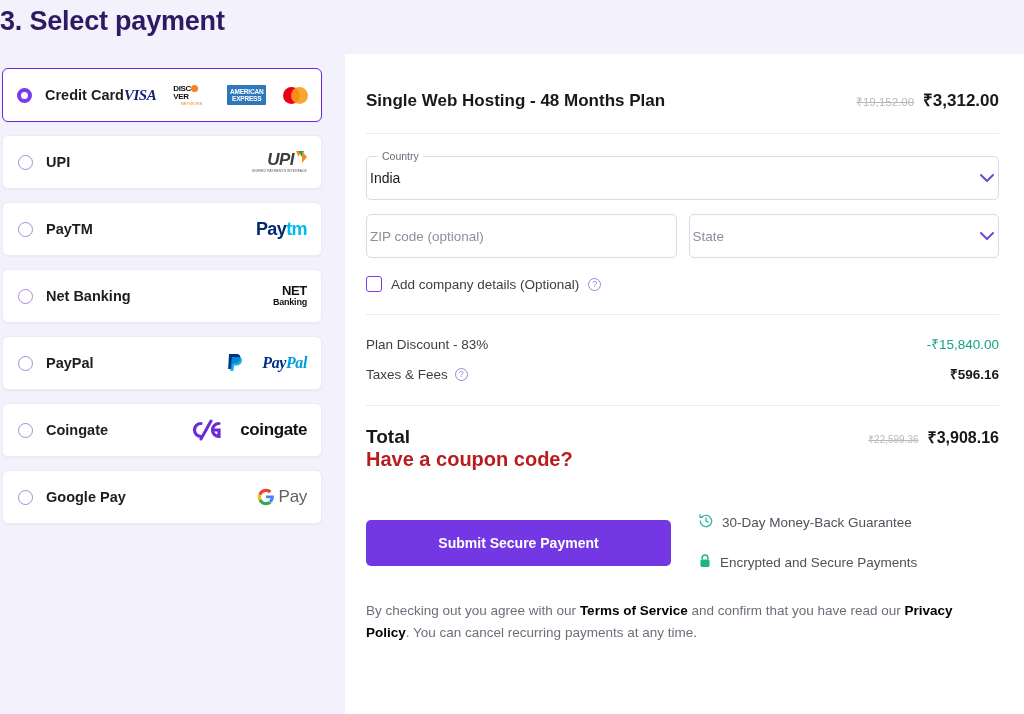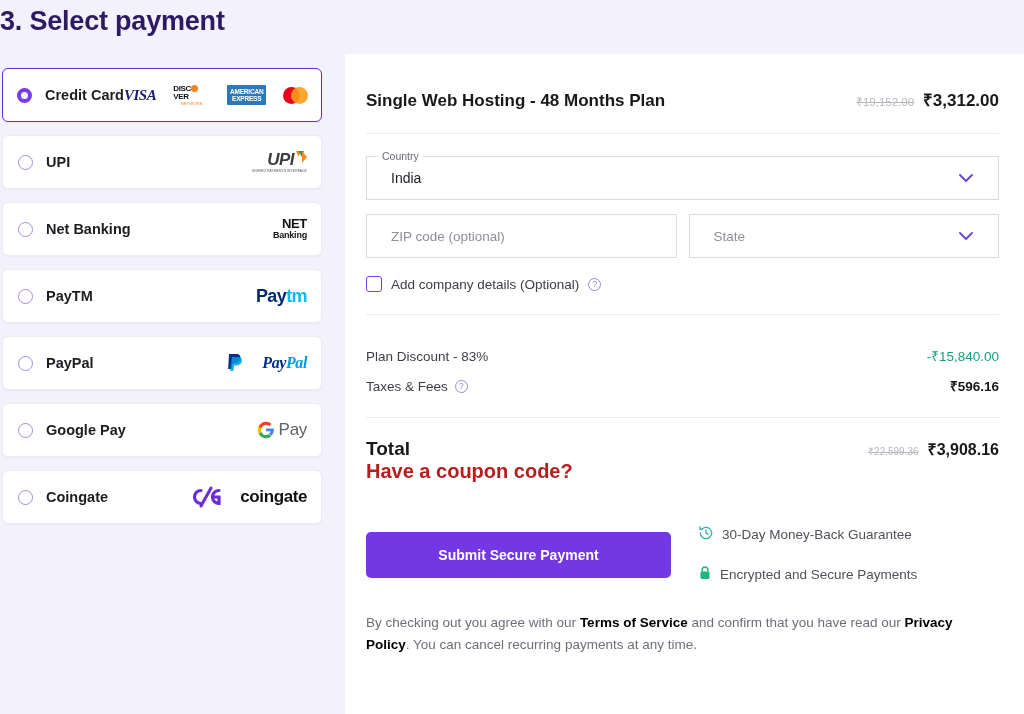--- a/index.html
+++ b/index.html
@@ -130,22 +130,22 @@
     font-size:11.5px; color:#b8b8bf; text-decoration: line-through;
   }
   .price-new { font-size:17px; font-weight:bold; color:#18181b; }
 
   .divider { height:1px; background:#ebebef; margin:22px 0 0 0; }
 
   
   .fields { margin-top: 22px; }
   .field {
     position: relative; height: 44px;
-    border: 1px solid #dcdbe4; border-radius: 0;
-    display:flex; align-items:center; padding: 0 24px;
+    border: 1px solid #dcdbe4; border-radius: 5px;
+    display:flex; align-items:center; padding: 0 3px;
     background:#fff;
   }
   .field.country { }
   .float-label {
     position:absolute; top:-7px; left:11px;
     background:#fff; padding:0 4px;
     font-size:10.5px; color:#6b6b78;
   }
   .field-value { font-size:14px; color:#1c1c22; }
   .field-placeholder { font-size:13.5px; color:#8e8e9c; }
@@ -161,21 +161,21 @@
     flex:0 0 16px;
   }
   .company-text { font-size:13.5px; color:#3d3d46; }
   .help-icon {
     width:13px; height:13px; border:1px solid #9b8ad6; border-radius:50%;
     color:#9b8ad6; font-size:9px; line-height:11px; text-align:center;
     display:inline-block;
   }
 
   
-  .totals { margin-top: 32px; }
+  .totals { margin-top: 20px; }
   .trow { display:flex; align-items:center; margin-bottom:12px; }
   .tlabel { font-size:13.5px; color:#3d3d46; }
   .tval { margin-left:auto; font-size:13.5px; }
   .tval.green { color:#16a382; }
   .tval.dark { color:#18181b; font-weight:bold; }
 
   .total-row { display:flex; align-items:baseline; margin-top:20px; }
   .total-label { font-size:19px; font-weight:bold; color:#18181b; }
   .total-prices { margin-left:auto; display:flex; align-items:baseline; gap:9px; }
   .total-old { font-size:10px; color:#b8b8bf; text-decoration: line-through; }
@@ -240,73 +240,73 @@
               <polygon points="3,1 8,1 5.5,7" fill="#0f9d58"></polygon>
               <polygon points="6,1 11,7 6,13" fill="#f68b1f"></polygon>
             </svg></span></span>
           <span class="usub">UNIFIED PAYMENTS INTERFACE</span>
         </span>
       </span>
     </div>
 
     <div class="method">
       <span class="radio"></span>
+      <span class="method-label">PayTM</span>
+      <span class="logo-wrap">
+        <span class="paytm"><span class="p1">Pay</span><span class="p2">tm</span></span>
+      </span>
+    </div>
+
+    <div class="method">
+      <span class="radio"></span>
       <span class="method-label">Net Banking</span>
       <span class="logo-wrap">
         <span class="netbank">
           <div class="n1">NET</div>
           <div class="n2">Banking</div>
         </span>
-      </span>
-    </div>
-
-    <div class="method">
-      <span class="radio"></span>
-      <span class="method-label">PayTM</span>
-      <span class="logo-wrap">
-        <span class="paytm"><span class="p1">Pay</span><span class="p2">tm</span></span>
       </span>
     </div>
 
     <div class="method">
       <span class="radio"></span>
       <span class="method-label">PayPal</span>
       <span class="logo-wrap">
         <svg width="20" height="22" viewBox="0 0 20 22">
           <path d="M4 2h7c3.3 0 5 1.8 4.4 5-0.5 2.9-2.6 4.4-5.6 4.4H7.6L6.7 17H3.2z" fill="#003087"></path>
           <path d="M7 5h6.5c2.6 0 3.9 1.6 3.4 4.3-0.5 2.7-2.4 4.2-5.2 4.2h-2.4L8.4 19H5.2z" fill="#009cde" opacity=".85"></path>
         </svg>
         <span class="paypal-text"><span class="pp1">Pay</span><span class="pp2">Pal</span></span>
+      </span>
+    </div>
+
+    <div class="method">
+      <span class="radio"></span>
+      <span class="method-label">Coingate</span>
+      <span class="logo-wrap">
+        <svg width="34" height="22" viewBox="0 0 34 22">
+          <path d="M12 4.5A6.5 6.5 0 1 0 12 17.5" stroke="#6c2bd9" stroke-width="3.2" fill="none" stroke-linecap="round"></path>
+          <path d="M30 4.5A6.5 6.5 0 1 0 30 17.5 L30 11 L24.5 11" stroke="#6c2bd9" stroke-width="3.2" fill="none" stroke-linecap="round"></path>
+          <line x1="22" y1="2" x2="12" y2="20" stroke="#6c2bd9" stroke-width="3" stroke-linecap="round"></line>
+        </svg>
+        <span class="coingate-text">coingate</span>
       </span>
     </div>
 
     <div class="method">
       <span class="radio"></span>
       <span class="method-label">Google Pay</span>
       <span class="logo-wrap gpay">
         <svg width="18" height="18" viewBox="0 0 48 48">
           <path fill="#4285F4" d="M45 24c0-1.6-.1-2.7-.4-3.9H24v7.1h12c-.2 1.9-1.5 4.7-4.4 6.6l6.8 5.2C42.3 35.5 45 30.3 45 24z"></path>
           <path fill="#34A853" d="M24 46c5.9 0 10.9-2 14.5-5.3l-6.9-5.3c-1.8 1.3-4.3 2.2-7.6 2.2-5.8 0-10.7-3.8-12.5-9.1l-7.1 5.5C8 41 15.4 46 24 46z"></path>
           <path fill="#FBBC05" d="M11.5 28.5c-.5-1.4-.7-2.9-.7-4.5s.3-3.1.7-4.5l-7.1-5.5C2.9 17 2 20.4 2 24s.9 7 2.4 10z"></path>
           <path fill="#EA4335" d="M24 10.5c4.1 0 6.9 1.8 8.5 3.3l6.2-6C34.9 4.4 29.9 2 24 2 15.4 2 8 7 4.4 14.5l7.1 5.5C13.3 14.3 18.2 10.5 24 10.5z"></path>
         </svg>
         <span class="gp">Pay</span>
-      </span>
-    </div>
-
-    <div class="method">
-      <span class="radio"></span>
-      <span class="method-label">Coingate</span>
-      <span class="logo-wrap">
-        <svg width="34" height="22" viewBox="0 0 34 22">
-          <path d="M12 4.5A6.5 6.5 0 1 0 12 17.5" stroke="#6c2bd9" stroke-width="3.2" fill="none" stroke-linecap="round"></path>
-          <path d="M30 4.5A6.5 6.5 0 1 0 30 17.5 L30 11 L24.5 11" stroke="#6c2bd9" stroke-width="3.2" fill="none" stroke-linecap="round"></path>
-          <line x1="22" y1="2" x2="12" y2="20" stroke="#6c2bd9" stroke-width="3" stroke-linecap="round"></line>
-        </svg>
-        <span class="coingate-text">coingate</span>
       </span>
     </div>
 
   </div>
 
   <div class="panel">
     <div class="panel-inner">
 
       <div class="plan-row">
         <span class="plan-name">Single Web Hosting - 48 Months Plan</span>

